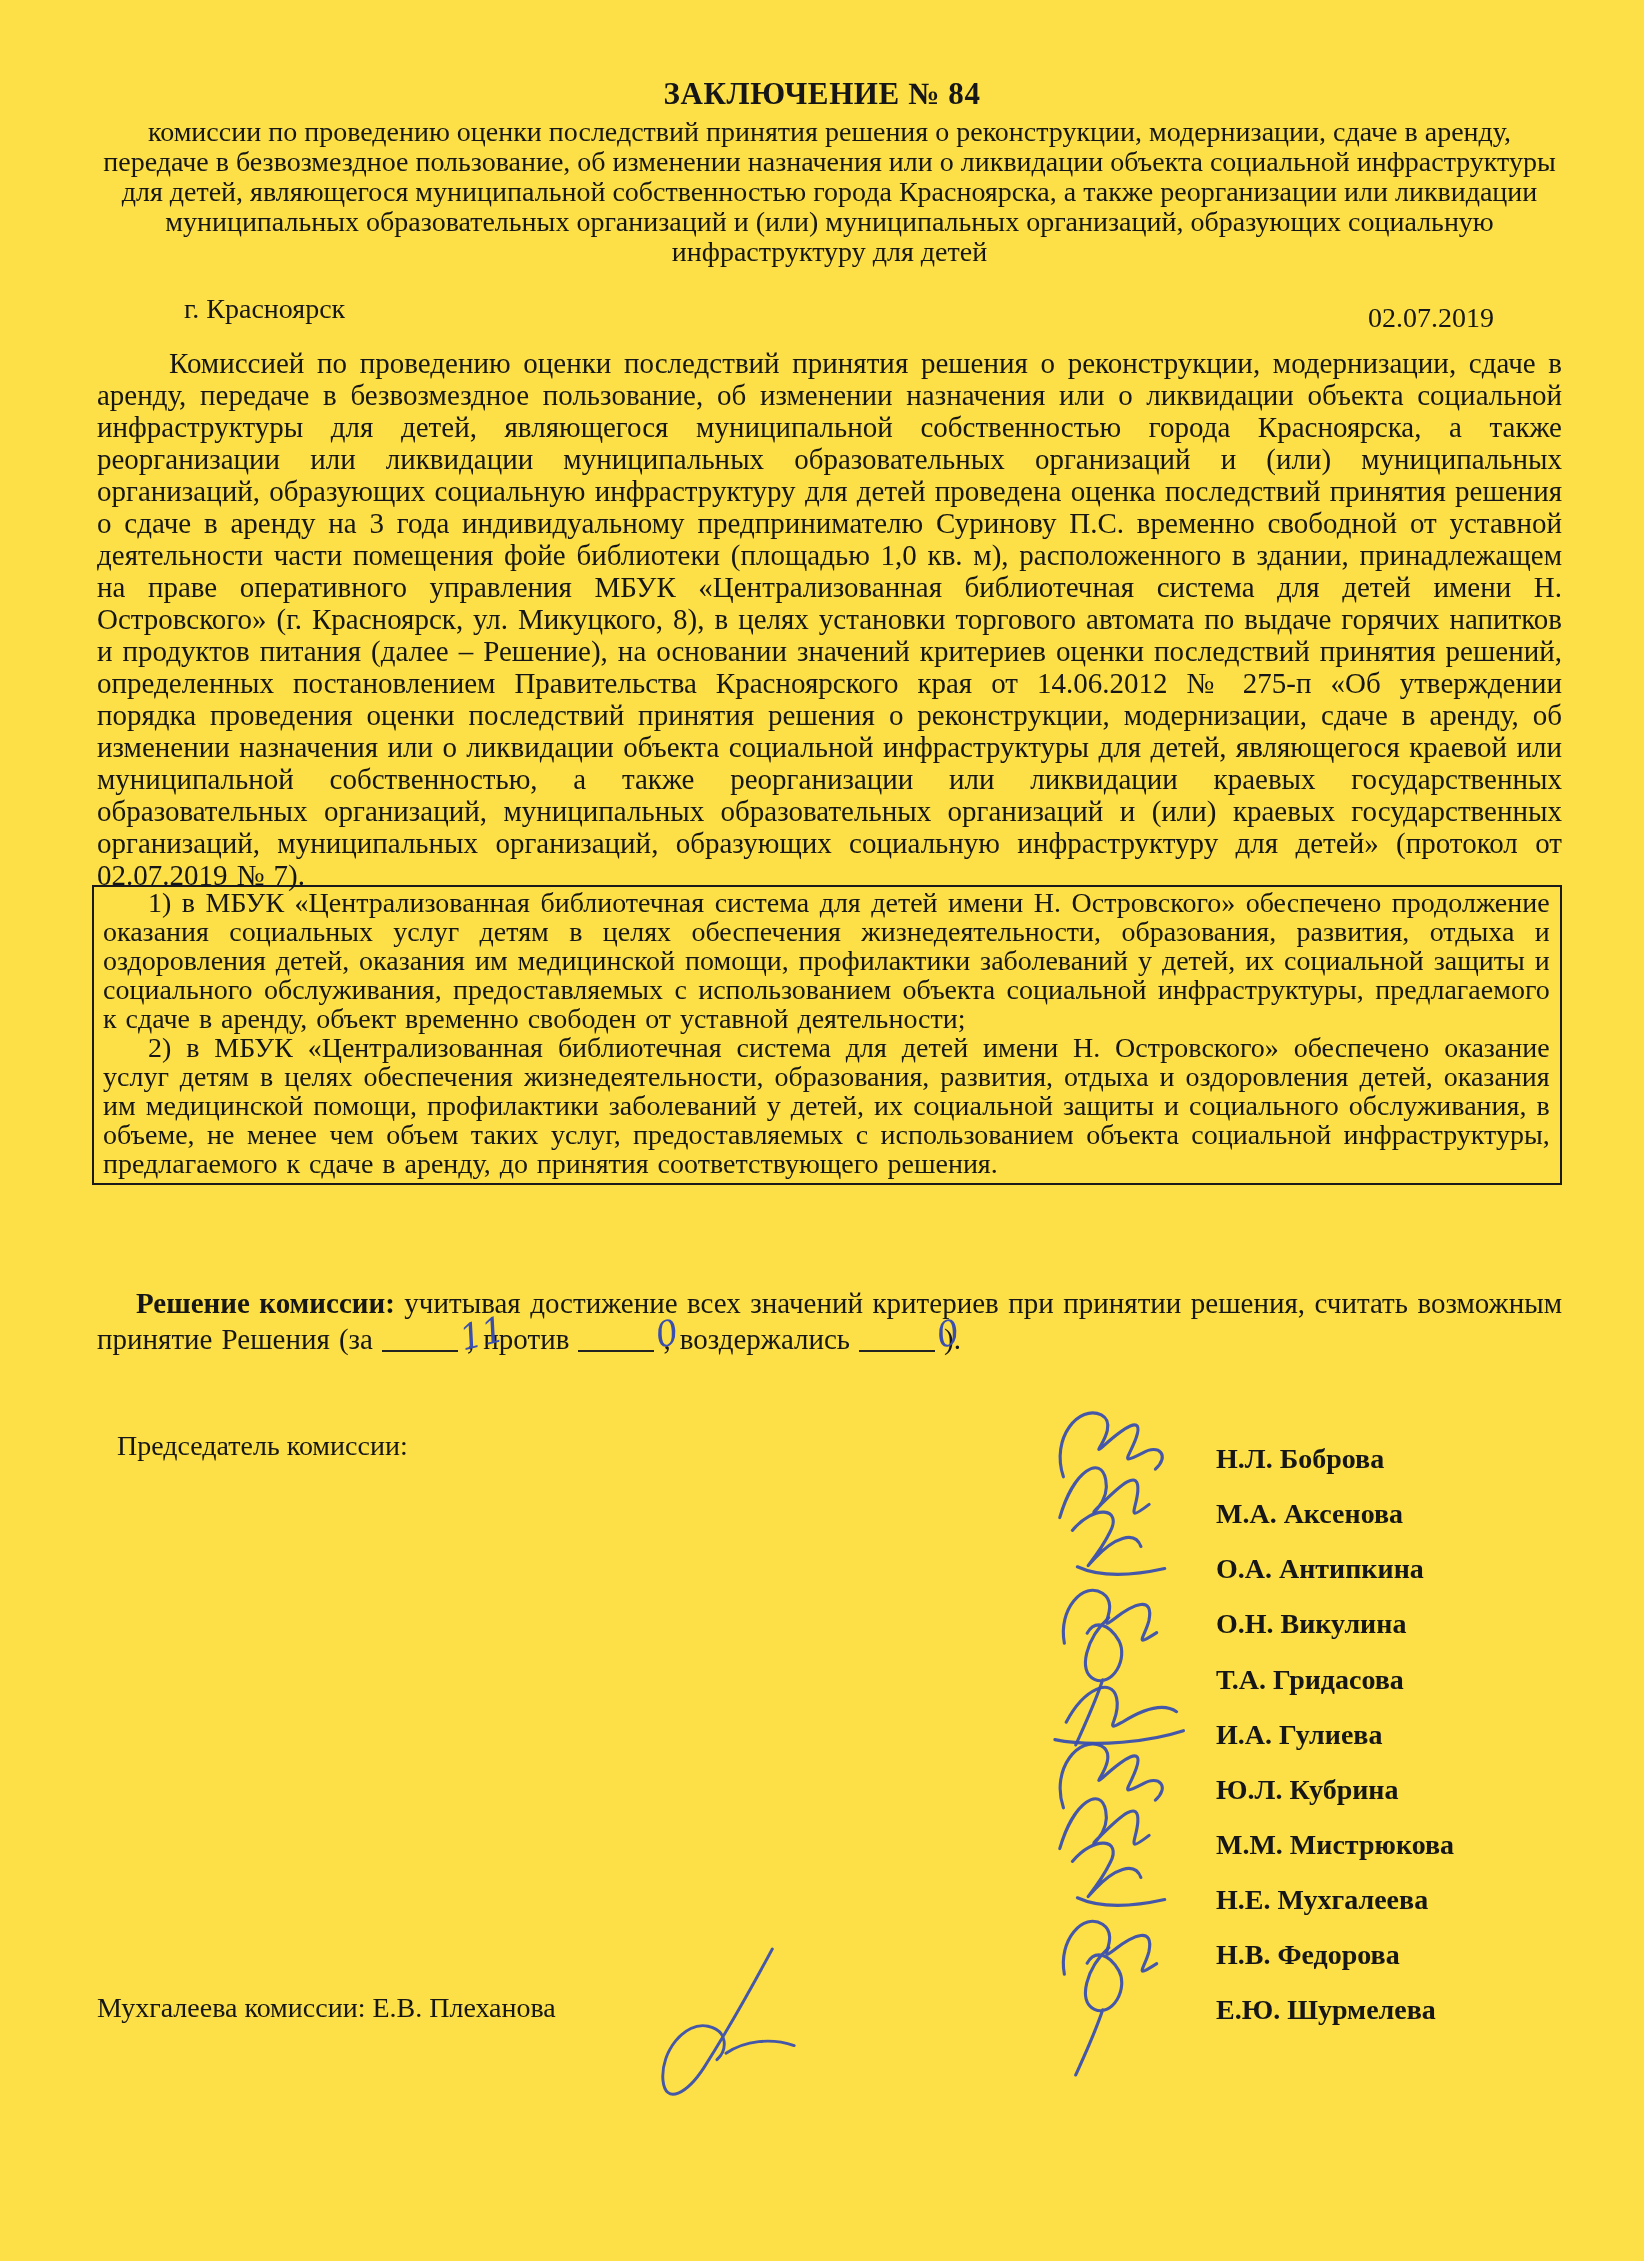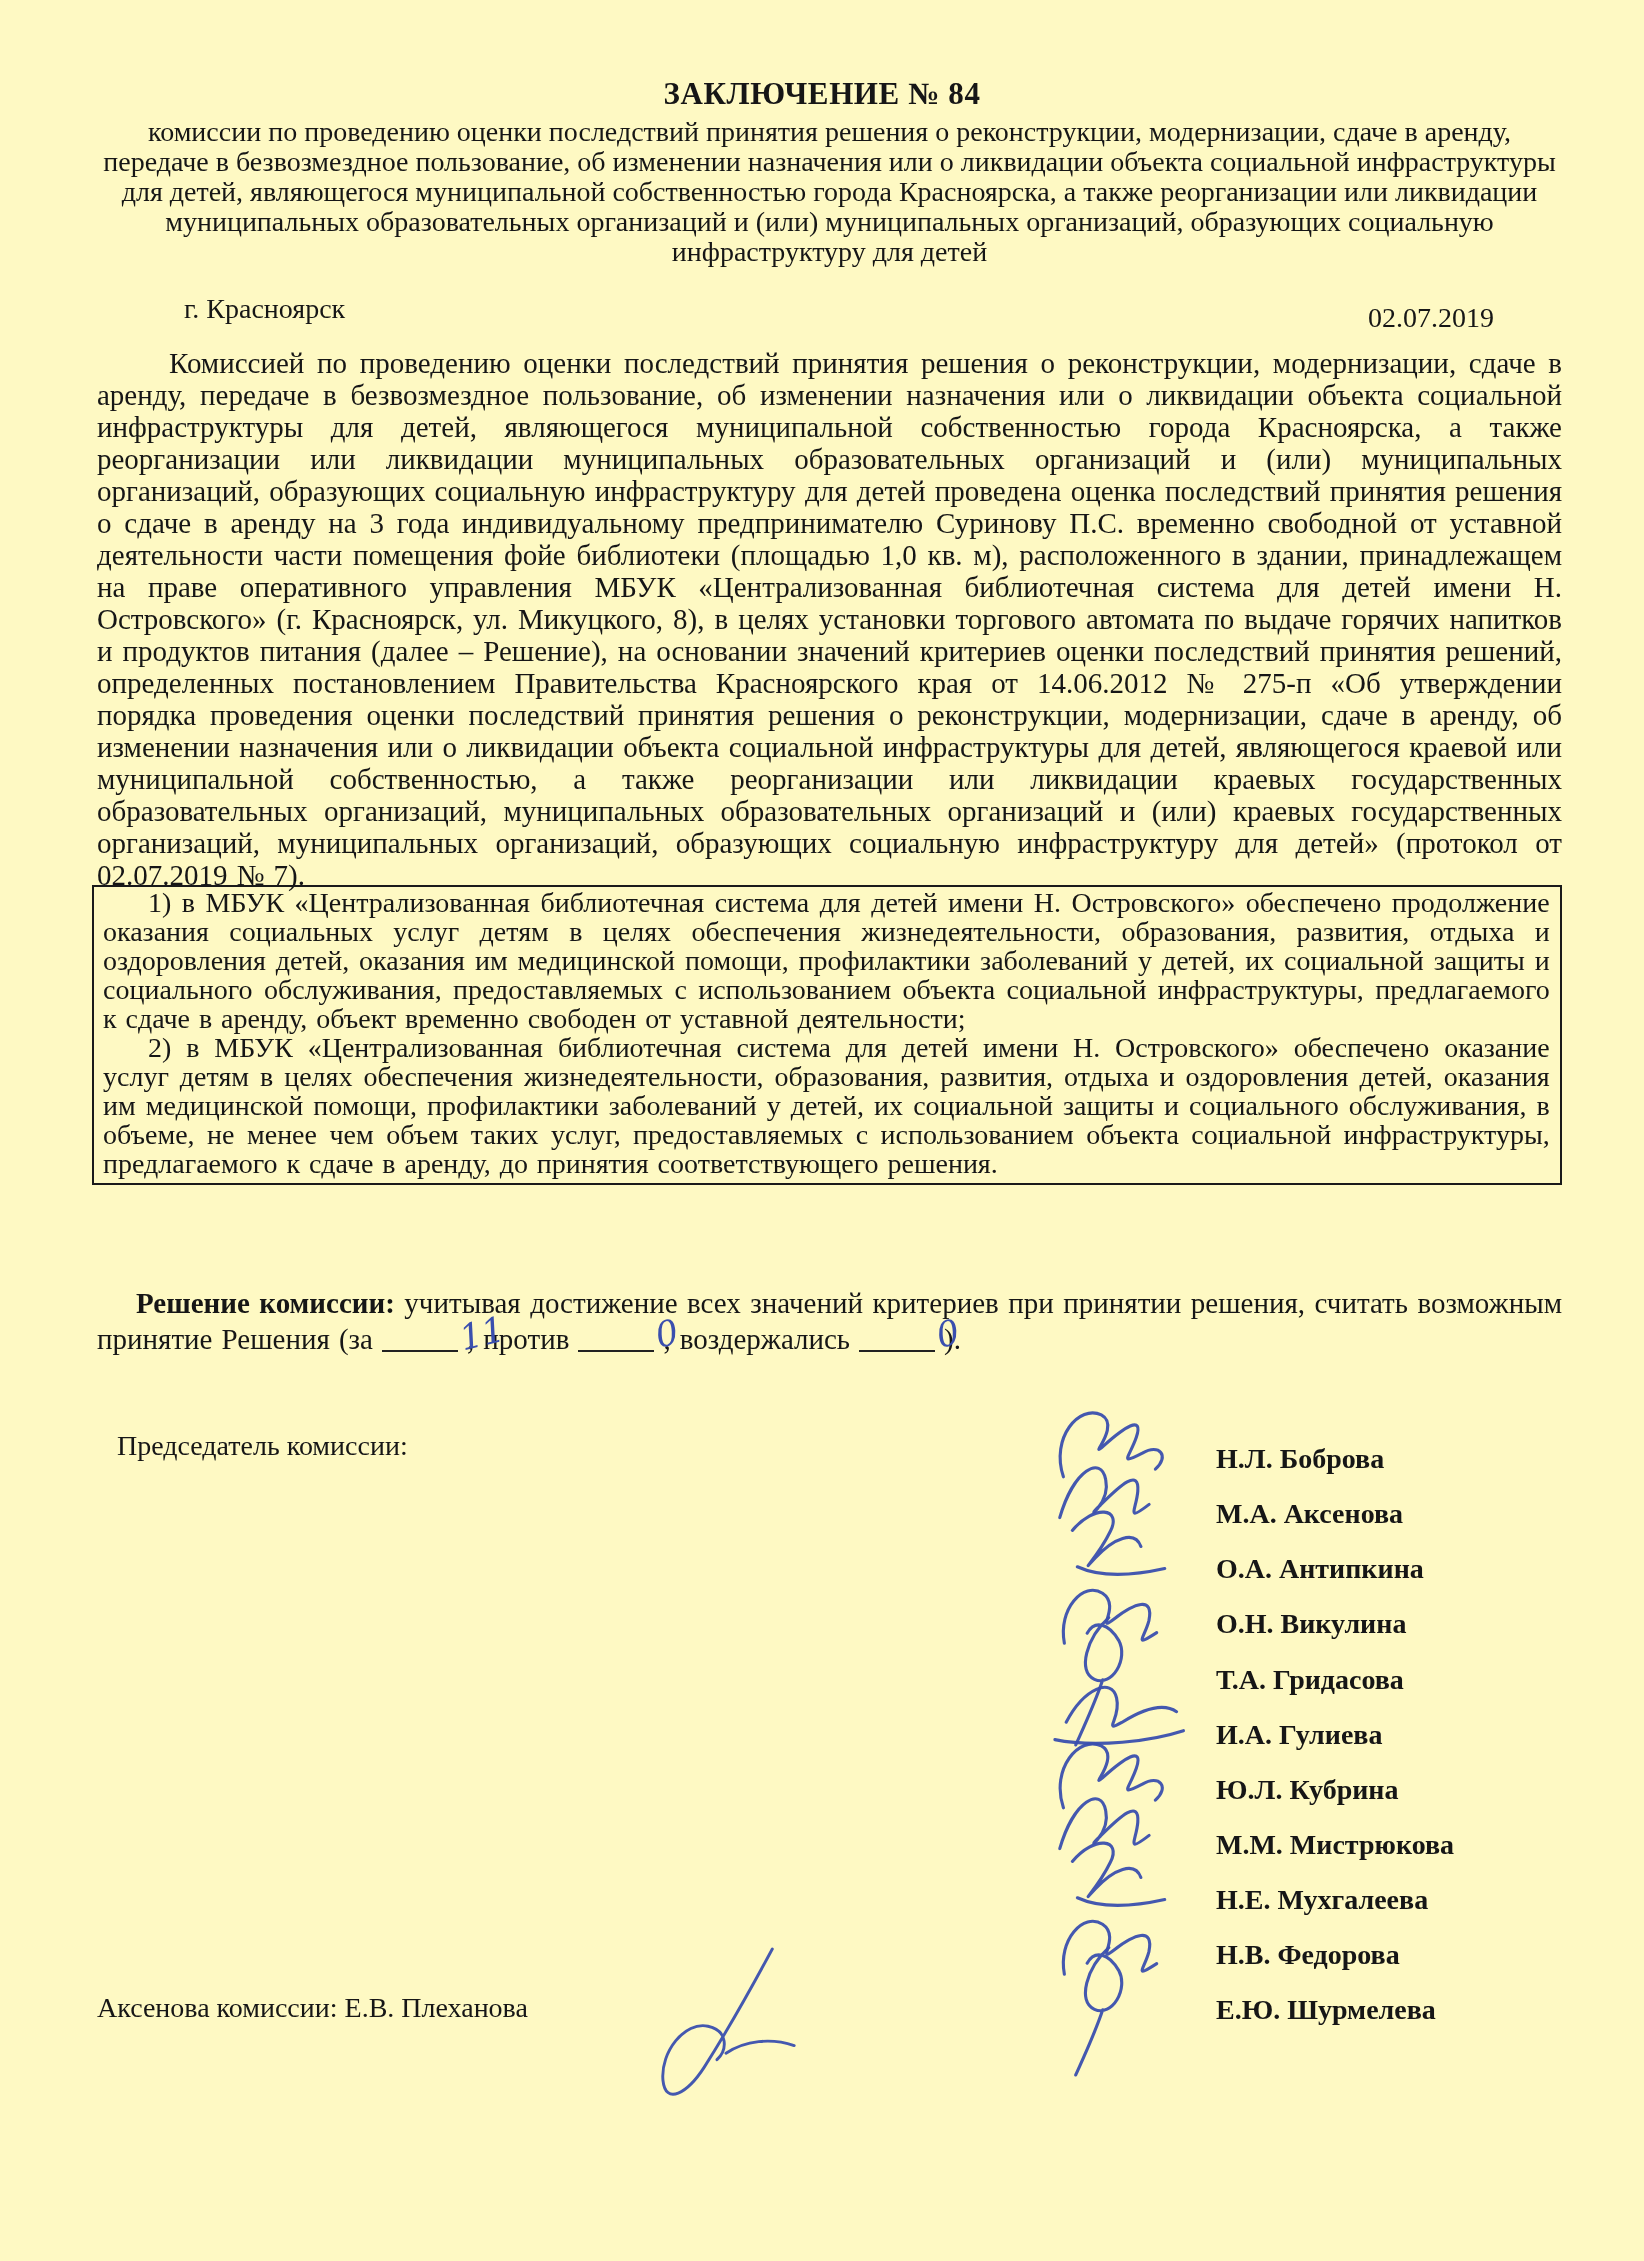--- a/index.html
+++ b/index.html
@@ -1,19 +1,19 @@
 <!DOCTYPE html>
 <html style="--ink: #3a4fae;font-size:10.3px"><head>
 <meta charset="utf-8">
 <style>
   html,body{margin:0;padding:0;background:#888;}
   .page{
     position:relative;
     width:1644px;height:2261px;
-    background:#fef9c3;
+    background:#fde047;
     font-family:"Liberation Serif","DejaVu Serif",serif;
     color:#161616;
     overflow:hidden;
   }
   .title{
     position:absolute;top:76px;left:0;width:1644px;
     text-align:center;font-size:31px;font-weight:bold;letter-spacing:0.6px;
   }
   .subtitle{
     position:absolute;top:117px;left:97px;width:1465px;
@@ -157,20 +157,20 @@
         <span class="sig-name">Н.В. Федорова</span>
       </div>
       <div class="sig-row" style="top: 1994px;">
         <svg class="sig" viewBox="0 0 240 140" style="top:-54px;transform:rotate(3deg)">
           <path d="M100 12 C70 42 58 92 84 102 C110 112 132 70 116 44 C100 20 80 16 70 36 M96 102 C86 138 72 172 62 198"></path>
         </svg>
         <span class="sig-name">Е.Ю. Шурмелева</span>
       </div>
     </div>
 
-  <div class="secretary-label">Аксенова комиссии: Е.В. Плеханова</div>
+  <div class="secretary-label">Мухгалеева комиссии: Е.В. Плеханова</div>
 
   <svg class="big-sig" style="left:606px;top:1931px;width:258px;height:193px;" viewBox="0 0 400 300">
     <path d="M258 28 C230 80 185 160 152 212 C126 252 92 272 88 232 C84 188 122 140 158 148 C190 155 188 185 172 200 M186 190 C216 170 256 166 292 178"></path>
   </svg>
 
 </div>
 
 
 </body></html>

